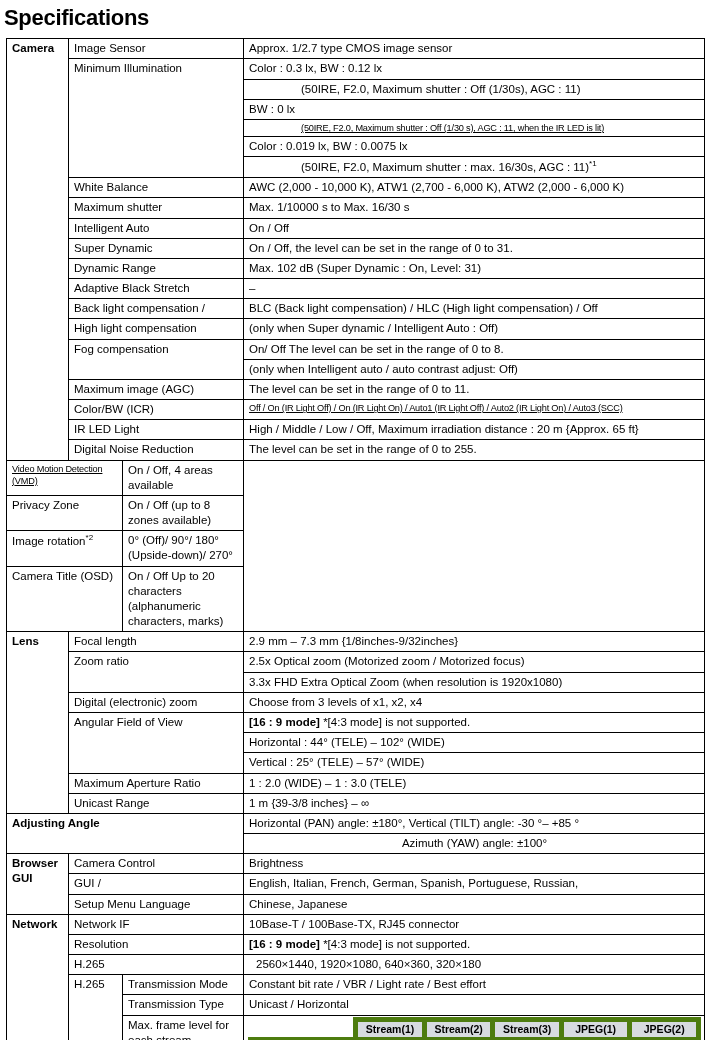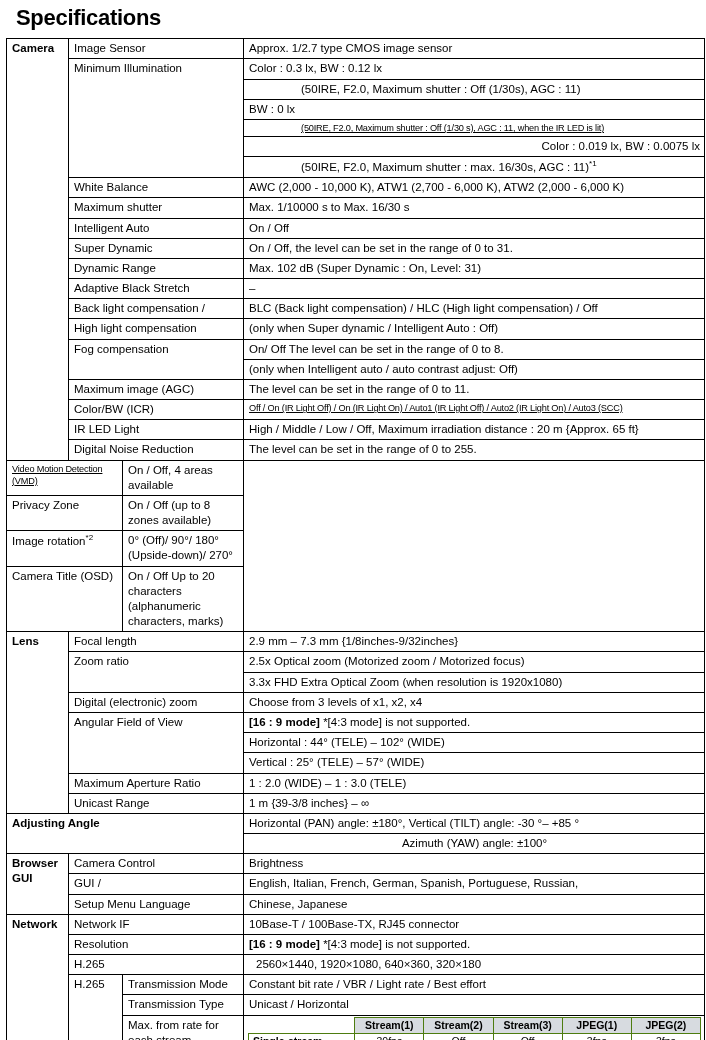--- a/index.html
+++ b/index.html
@@ -18,21 +18,21 @@
     position: relative;
     width: 706px;
     height: 1040px;
     box-sizing: border-box;
     padding: 0;
   }
   .page-title {
     font-size: 22px;
     font-weight: bold;
     letter-spacing: -0.3px;
-    margin: 6px 0 8px 16px;
+    margin: 6px 0 8px 4px;
     line-height: 1.1;
   }
   table.spec {
     border-collapse: collapse;
     table-layout: fixed;
     width: 698px;
     margin-left: 6px;
     border: 1px solid #000;
     font-size: 11.5px;
   }
@@ -75,21 +75,21 @@
 
   
   table.streams {
     border-collapse: collapse;
     table-layout: fixed;
     width: 100%;
     font-size: 10.5px;
     margin: 0;
   }
   table.streams td, table.streams th {
-    border: 1px solid #4d7c0f;
+    border: 5px solid #4d7c0f;
     text-align: center;
     padding: 1px 0;
     font-weight: normal;
     background: #ffffff;
   }
   table.streams th {
     background: #d7dbe0;
     font-weight: bold;
     font-size: 10.5px;
   }
@@ -146,21 +146,21 @@
       </tr>
       <tr>
         <td class="val" style="border-top:none;">BW    : 0 lx</td>
       </tr>
       <tr>
         <td class="val" style="border-top:none;">
           <span class="ind1 tiny">(50IRE, F2.0, Maximum shutter : Off (1/30 s), AGC : 11, when the IR LED is lit)</span>
         </td>
       </tr>
       <tr>
-        <td class="val" style="border-top:none;text-align:right;">Color : 0.019 lx, BW : 0.0075 lx</td>
+        <td class="val" style="border-top:none;">Color : 0.019 lx, BW : 0.0075 lx</td>
       </tr>
       <tr>
         <td class="val" style="border-top:none;">
           <span class="ind1"><span>(50IRE, F2.0, Maximum shutter : max. 16/30s, AGC : 11)</span><span class="sup">*1</span></span>
         </td>
       </tr>
 
       <tr>
         <td class="lab" colspan="2">White Balance</td>
         <td class="val">AWC (2,000 - 10,000 K), ATW1 (2,700 - 6,000 K), ATW2 (2,000 - 6,000 K)</td>
@@ -315,21 +315,21 @@
         <td class="lab-plain" rowspan="3">H.265</td>
         <td class="lab">Transmission Mode</td>
         <td class="val">Constant bit rate / VBR / Light rate / Best effort</td>
       </tr>
       <tr>
         <td class="lab">Transmission Type</td>
         <td class="val">Unicast / Horizontal</td>
       </tr>
       <tr>
         <td class="lab">
-            <span class="line">Max. from rate for</span>
+            <span class="line">Max. frame level for</span>
             <span class="line">each stream</span>
           </td>
         <td class="streams-cell">
           <table class="streams">
             <colgroup>
               <col style="width:23.5%">
                 <col style="width:15.3%">
                 <col style="width:15.3%">
                 <col style="width:15.3%">
                 <col style="width:15.3%">

